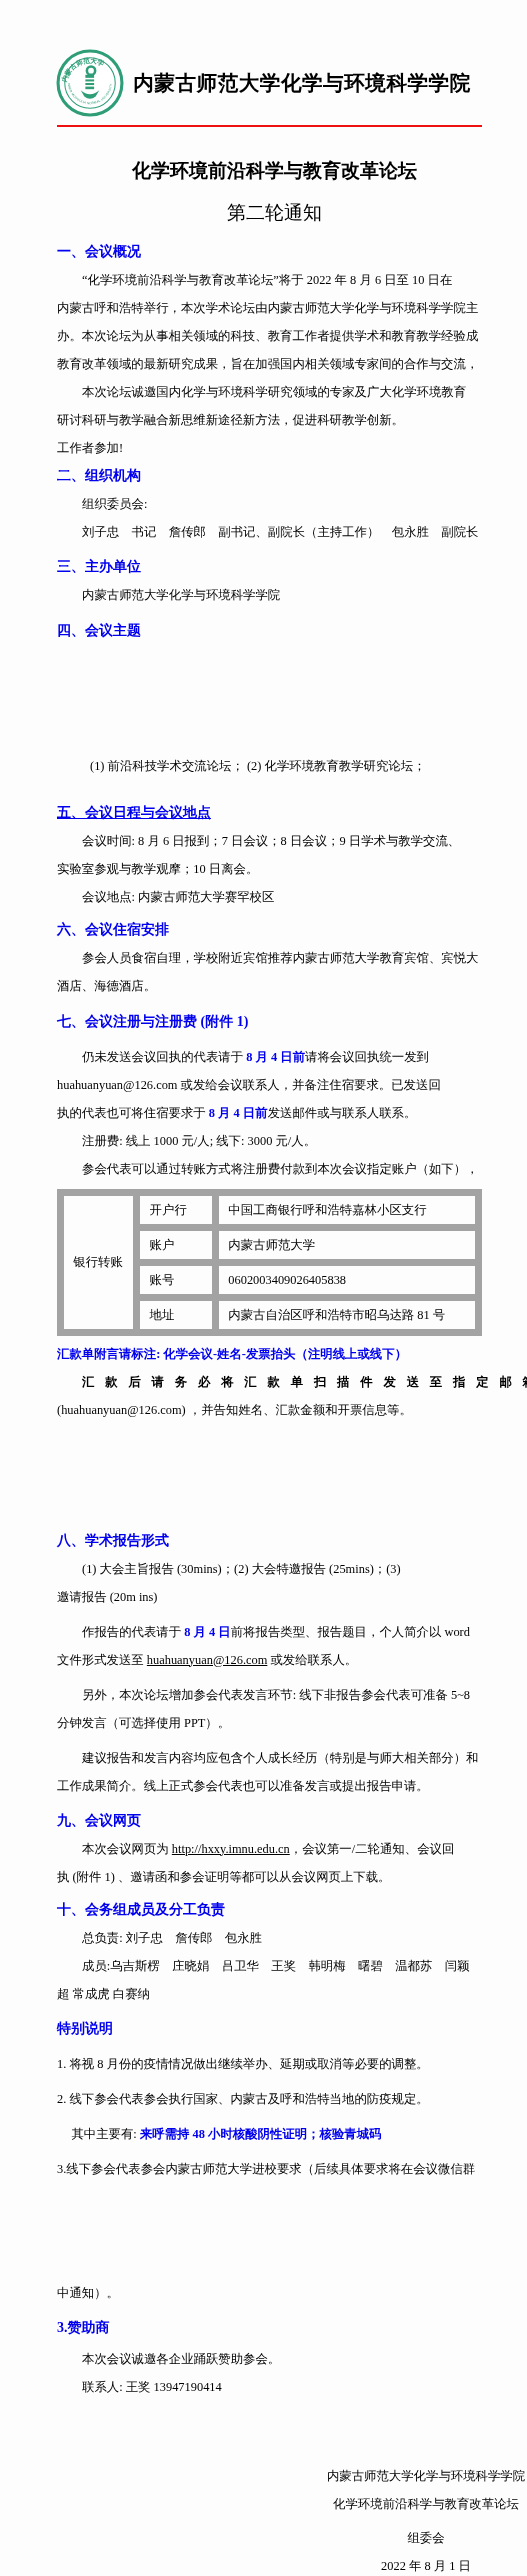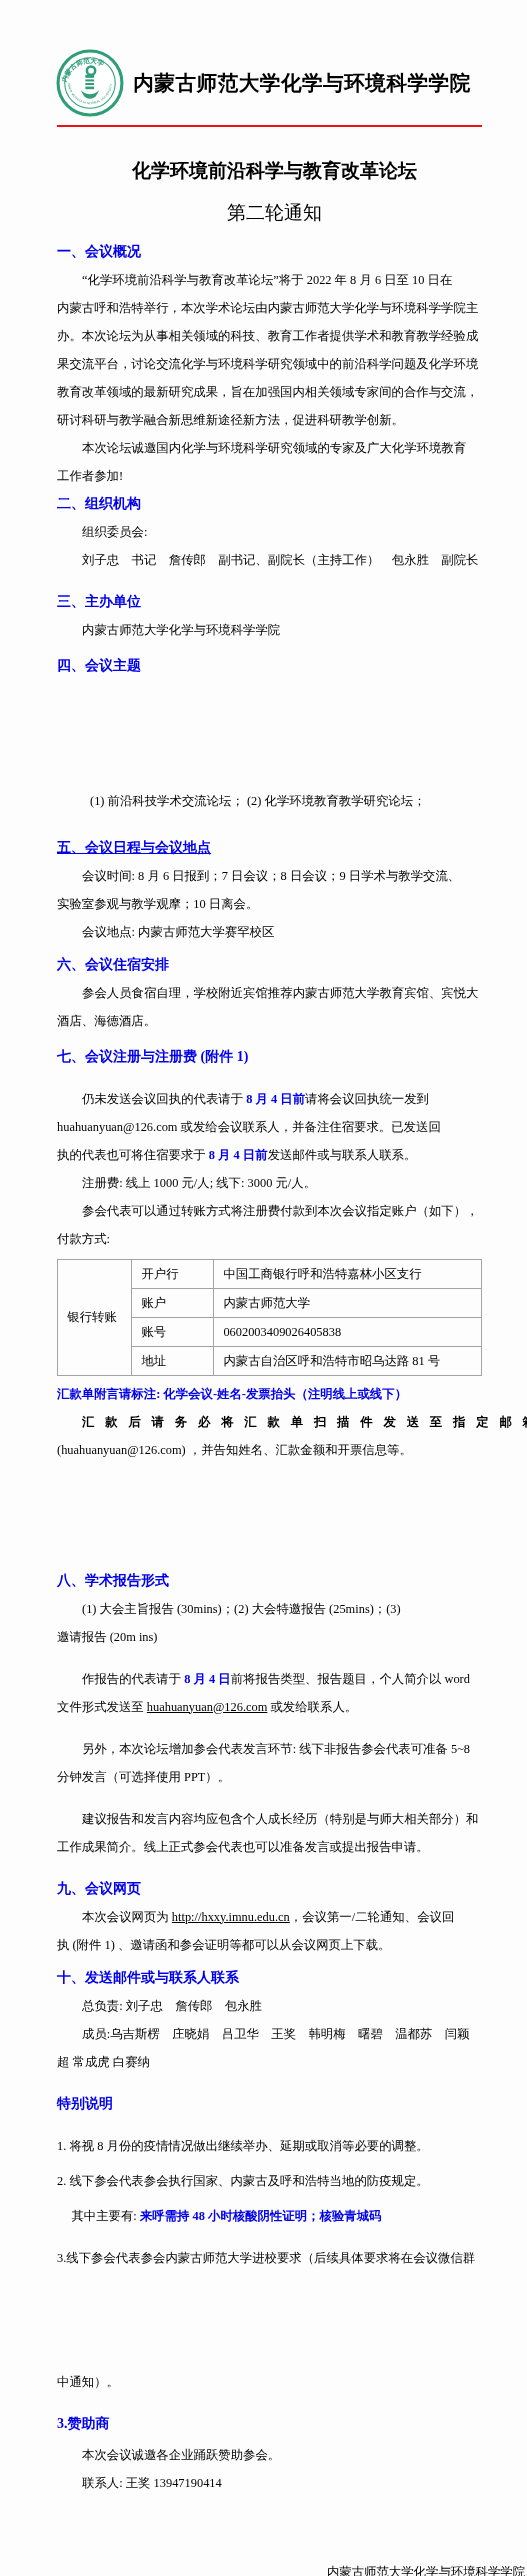--- a/index.html
+++ b/index.html
@@ -25,31 +25,31 @@
   .main-title{margin-top:31px;text-align:center;font-size:19px;font-weight:bold;line-height:26px;}
   .notice-title{margin-top:15.5px;text-align:center;font-size:19px;font-weight:normal;line-height:26px;}
   
   .h{color:#0000ee;font-weight:bold;font-size:14px;line-height:28px;white-space:nowrap;}
   .h1x{margin-top:12.4px;}
   .bl{font-size:12.4px;line-height:28px;white-space:nowrap;}
   .ind{padding-left:25px;}
   .ind64{padding-left:33px;}
   .ind28{padding-left:14.4px;}
   .blue{color:#0000ee;font-weight:bold;}
-  .mt12{margin-top:14px;} .mt14{margin-top:7.2px;} .mt16{margin-top:8.2px;}
+  .mt12{margin-top:7px;} .mt14{margin-top:7.2px;} .mt16{margin-top:8.2px;}
   .mt10{margin-top:5.2px;} .mt6{margin-top:3.1px;} .mt36{margin-top:18.5px;text-decoration:underline;}
   .gap-topics{margin-top:107px;}
   .gap-page2{margin-top:103px;}
   .gap-page3{margin-top:96px;}
   .link{color:#000000;text-decoration:underline;cursor:pointer;}
   .ulink{color:#000;text-decoration:underline;cursor:pointer;}
   
   table.bank{border-collapse:collapse;margin-top:6.2px;width:425px;}
   table.bank td{
-    border:1px solid #a3a3a3;font-size:12.4px;height:28px;
+    border:7px solid #a3a3a3;font-size:12.4px;height:28px;
     padding:0 0 0 9.3px;white-space:nowrap;
   }
   td.grp{width:64px;text-align:left;}
   td.lbl{width:72px;}
   td.val{width:258px;}
   
   .spaced{
     font-weight:bold;letter-spacing:10.8px;padding-left:25px;
     font-size:12.4px;line-height:28px;white-space:nowrap;
   }
@@ -94,24 +94,23 @@
 
   <div class="content">
 
     <div class="main-title">化学环境前沿科学与教育改革论坛</div>
     <div class="notice-title">第二轮通知</div>
 
     <div class="h h1x">一、会议概况</div>
     <div class="bl ind">“化学环境前沿科学与教育改革论坛”将于 2022 年 8 月 6 日至 10 日在</div>
     <div class="bl">内蒙古呼和浩特举行，本次学术论坛由内蒙古师范大学化学与环境科学学院主</div>
     <div class="bl">办。本次论坛为从事相关领域的科技、教育工作者提供学术和教育教学经验成</div>
-    <div class="bl">果交流平台，讨论交流化学与环境科学研究领域中的前沿科学问题及化学环境</div>
     <div class="bl">教育改革领域的最新研究成果，旨在加强国内相关领域专家间的合作与交流，</div>
+    <div class="bl ind">本次论坛诚邀国内化学与环境科学研究领域的专家及广大化学环境教育</div>
     <div class="bl">研讨科研与教学融合新思维新途径新方法，促进科研教学创新。</div>
-    <div class="bl ind">本次论坛诚邀国内化学与环境科学研究领域的专家及广大化学环境教育</div>
     <div class="bl">工作者参加!</div>
 
     <div class="h">二、组织机构</div>
     <div class="bl ind">组织委员会:</div>
     <div class="bl ind">刘子忠　书记　詹传郎　副书记、副院长（主持工作）　包永胜　副院长</div>
 
     <div class="h mt12">三、主办单位</div>
     <div class="bl ind">内蒙古师范大学化学与环境科学学院</div>
 
     <div class="h mt16">四、会议主题</div>
@@ -129,21 +128,20 @@
     <div class="h mt16">七、会议注册与注册费 (附件 1)</div>
     <div class="bl ind mt12">
       <span>仍未发送会议回执的代表请于 </span><span class="blue">8 月 4 日前</span><span>请将会议回执统一发到</span>
     </div>
     <div class="bl">huahuanyuan@126.com 或发给会议联系人，并备注住宿要求。已发送回</div>
     <div class="bl">
       <span>执的代表也可将住宿要求于 </span><span class="blue">8 月 4 日前</span><span>发送邮件或与联系人联系。</span>
     </div>
     <div class="bl ind">注册费: 线上 1000 元/人; 线下: 3000 元/人。</div>
     <div class="bl ind">参会代表可以通过转账方式将注册费付款到本次会议指定账户（如下），</div>
-    <div class="bl">付款方式:</div>
 
     <table class="bank">
       <tbody>
           <tr>
         <td class="grp" rowspan="4">银行转账</td>
         <td class="lbl">开户行</td>
         <td class="val">中国工商银行呼和浩特嘉林小区支行</td>
       </tr>
       <tr>
         <td class="lbl">账户</td>
@@ -177,21 +175,21 @@
     <div class="bl">分钟发言（可选择使用 PPT）。</div>
     <div class="bl ind mt12">建议报告和发言内容均应包含个人成长经历（特别是与师大相关部分）和</div>
     <div class="bl">工作成果简介。线上正式参会代表也可以准备发言或提出报告申请。</div>
 
     <div class="h mt12">九、会议网页</div>
     <div class="bl ind">
       <span>本次会议网页为 </span><span class="link">http://hxxy.imnu.edu.cn</span><span>，会议第一/二轮通知、会议回</span>
     </div>
     <div class="bl">执 (附件 1) 、邀请函和参会证明等都可以从会议网页上下载。</div>
 
-    <div class="h mt10">十、发送邮件或与联系人联系</div>
+    <div class="h mt10">十、会务组成员及分工负责</div>
     <div class="bl ind">总负责: 刘子忠　詹传郎　包永胜</div>
     <div class="bl ind">成员:乌吉斯楞　庄晓娟　吕卫华　王奖　韩明梅　曙碧　温都苏　闫颖</div>
     <div class="bl">超 常成虎 白赛纳</div>
 
     <div class="h mt12">特别说明</div>
     <div class="bl mt12">1. 将视 8 月份的疫情情况做出继续举办、延期或取消等必要的调整。</div>
     <div class="bl mt14">2. 线下参会代表参会执行国家、内蒙古及呼和浩特当地的防疫规定。</div>
     <div class="bl ind28 mt14">
       <span>其中主要有: </span><span class="blue">来呼需持 48 小时核酸阴性证明；核验青城码</span>
     </div>

